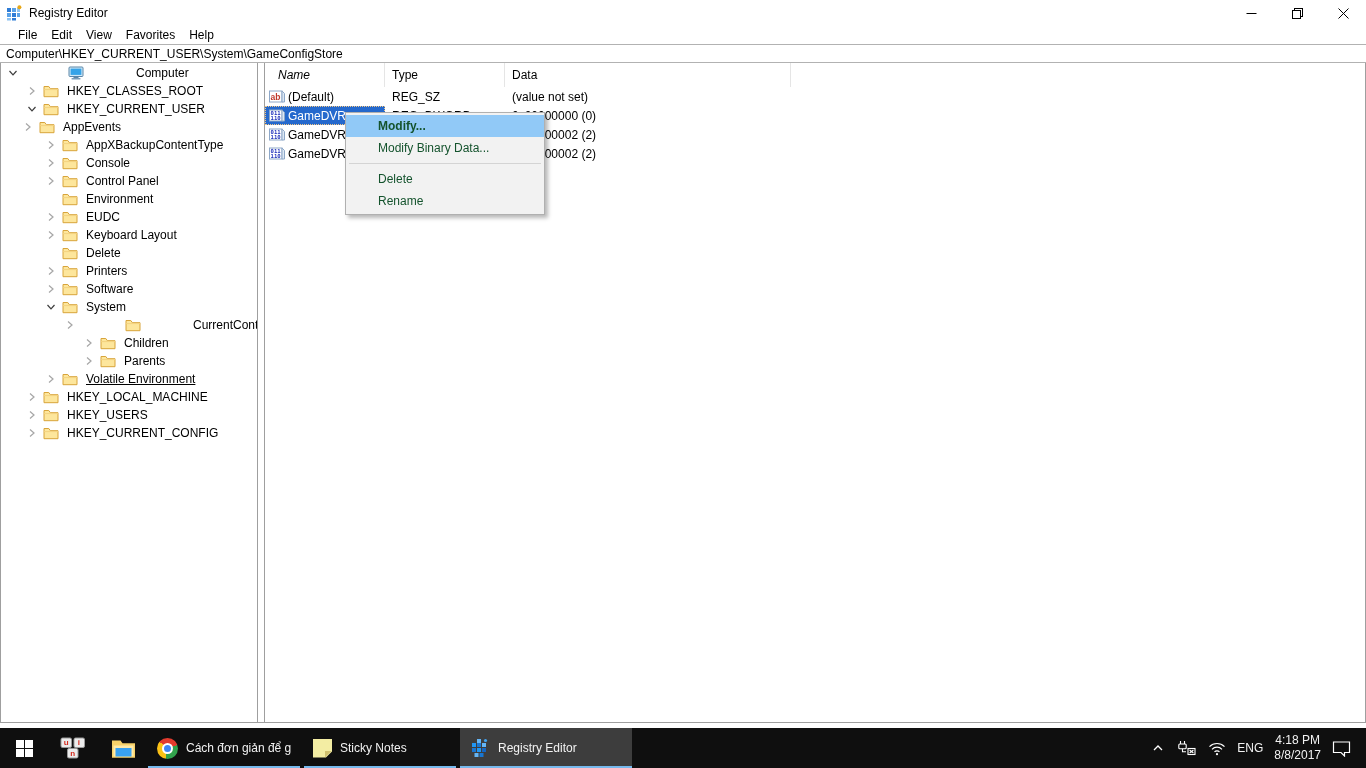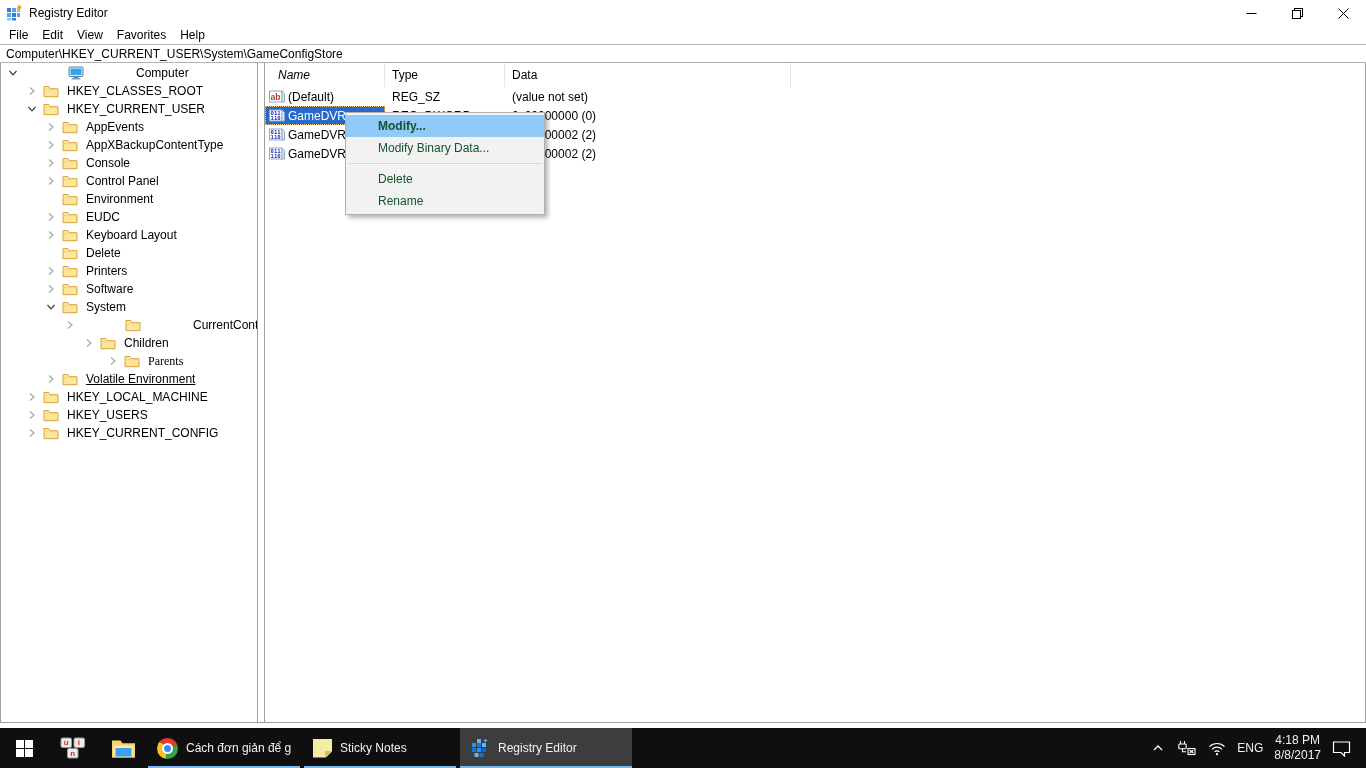--- a/index.html
+++ b/index.html
@@ -6,21 +6,21 @@
     font-family:"Liberation Sans","DejaVu Sans",sans-serif;-webkit-font-smoothing:antialiased;}
   .screen{position:relative;width:1366px;height:768px;background:#fff;}
 
   
   .window{position:absolute;top:0;left:0;width:1366px;height:728px;background:#fff;}
   .titlebar{height:26px;display:flex;align-items:center;background:#fff;}
   .app-icon{width:16px;height:16px;margin:0 7px 0 6px;display:flex;align-items:center;}
   .title{font-size:12px;color:#000;}
   .win-controls{margin-left:auto;display:flex;height:26px;}
   .wc{width:46px;height:26px;display:flex;align-items:center;justify-content:center;}
-  .menubar{height:18px;display:flex;align-items:center;padding-left:2px;}
+  .menubar{height:18px;display:flex;align-items:center;padding-left:11px;}
   .mb-item{font-size:12px;padding:0 7px;color:#000;}
   .addressbar{height:17px;border-top:1px solid #b2b2b2;border-bottom:1px solid #b2b2b2;
     display:flex;align-items:center;padding-left:6px;font-size:12px;background:#fff;}
 
   
   .content{position:absolute;top:63px;left:0;width:1366px;height:660px;display:flex;
     border-bottom:1px solid #9f9f9f;box-sizing:border-box;background:#fff;}
   .tree-pane{width:258px;box-sizing:border-box;border-left:1px solid #9f9f9f;border-right:1px solid #9f9f9f;
     overflow:hidden;padding-top:1px;}
   .splitter{width:6px;background:#fff;}
@@ -184,21 +184,21 @@
               </svg>
             </span>
             <span class="node-icon">
               <svg width="16" height="13" viewBox="0 0 16 13">
                 <path d="M1 1.5 h4.8 l1.6 2.2 H15 v8 H1 z" fill="#fde69c" stroke="#d8a43b"></path>
                 <path d="M1 4.6 H15" stroke="#f3d27f" fill="none"></path>
               </svg>
             </span>
             <span class="tree-label">HKEY_CURRENT_USER</span>
           </div>
-          <div class="tree-row" style="padding-left: 42px;">
+          <div class="tree-row" style="padding-left: 19px;">
             <span class="chevron">
               <svg width="10" height="10" viewBox="0 0 10 10">
                 <path d="M3 1.5 L7 5 L3 8.5" fill="none" stroke="#a6a6a6" stroke-width="1.2"></path>
               </svg>
             </span>
             <span class="node-icon">
               <svg width="16" height="13" viewBox="0 0 16 13">
                 <path d="M1 1.5 h4.8 l1.6 2.2 H15 v8 H1 z" fill="#fde69c" stroke="#d8a43b"></path>
                 <path d="M1 4.6 H15" stroke="#f3d27f" fill="none"></path>
               </svg>
@@ -358,21 +358,21 @@
               </svg>
             </span>
             <span class="node-icon">
               <svg width="16" height="13" viewBox="0 0 16 13">
                 <path d="M1 1.5 h4.8 l1.6 2.2 H15 v8 H1 z" fill="#fde69c" stroke="#d8a43b"></path>
                 <path d="M1 4.6 H15" stroke="#f3d27f" fill="none"></path>
               </svg>
             </span>
             <span class="tree-label">Children</span>
           </div>
-          <div class="tree-row" style="padding-left: 104px; font-family: Liberation Serif, serif;">
+          <div class="tree-row" style="padding-left: 80px;">
             <span class="chevron">
               <svg width="10" height="10" viewBox="0 0 10 10">
                 <path d="M3 1.5 L7 5 L3 8.5" fill="none" stroke="#a6a6a6" stroke-width="1.2"></path>
               </svg>
             </span>
             <span class="node-icon">
               <svg width="16" height="13" viewBox="0 0 16 13">
                 <path d="M1 1.5 h4.8 l1.6 2.2 H15 v8 H1 z" fill="#fde69c" stroke="#d8a43b"></path>
                 <path d="M1 4.6 H15" stroke="#f3d27f" fill="none"></path>
               </svg>

